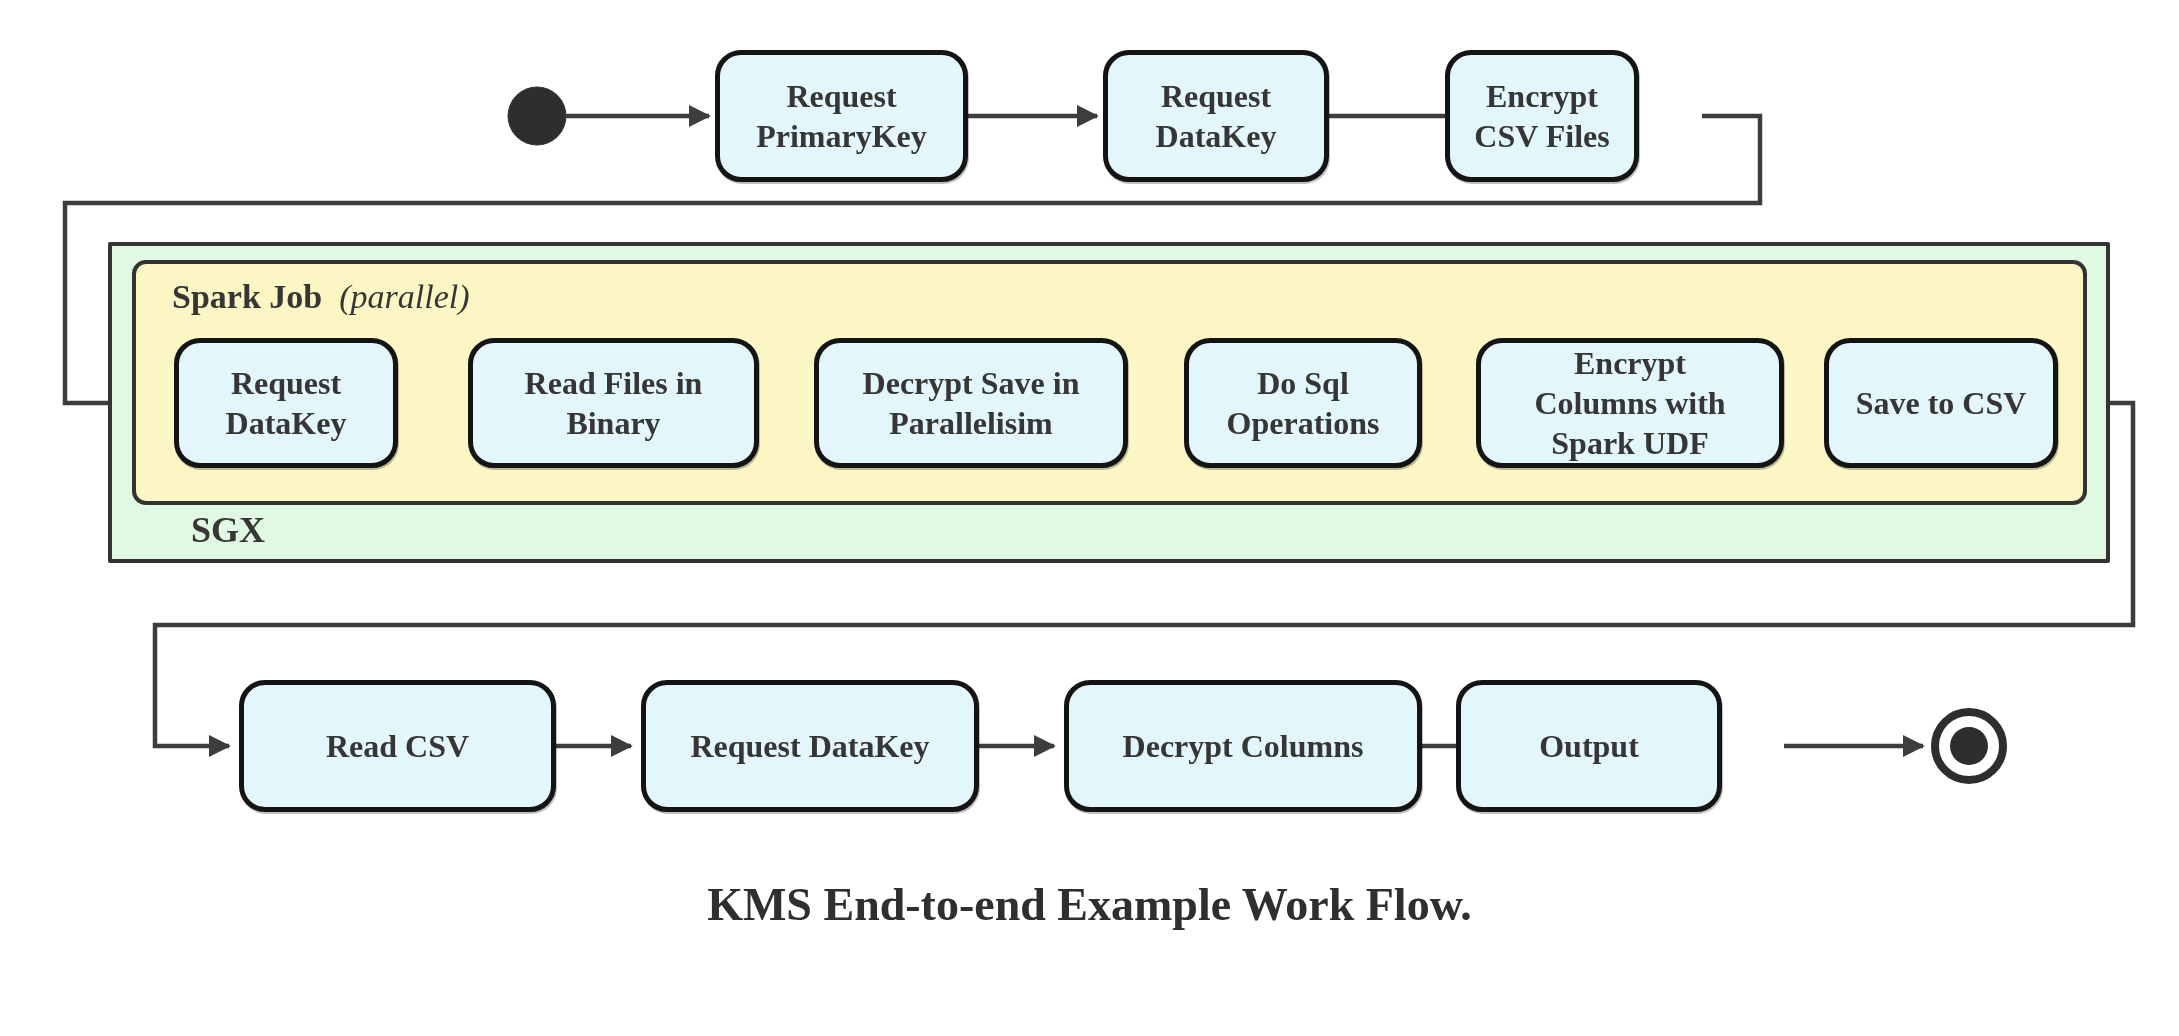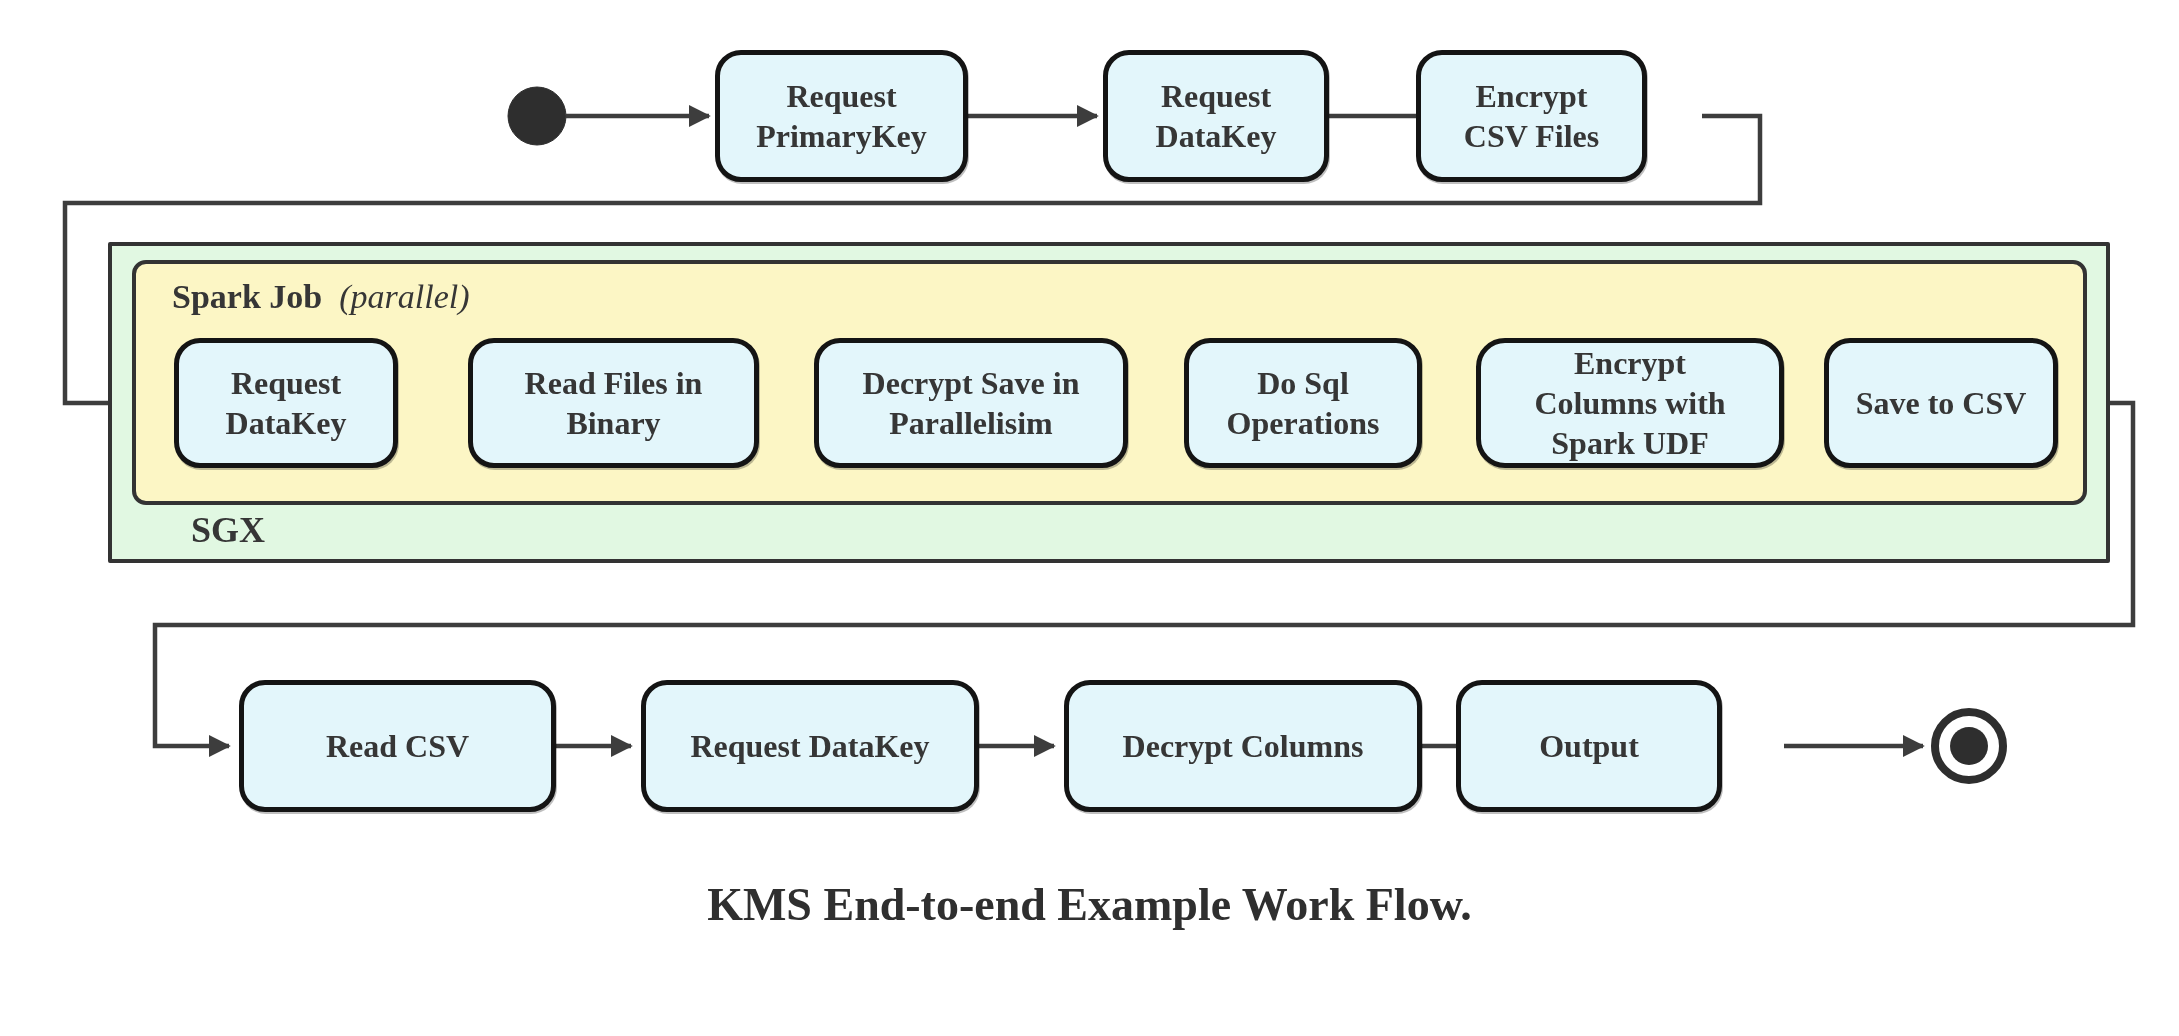--- a/index.html
+++ b/index.html
@@ -25,21 +25,21 @@
   }
   #spark-label{left:36px;top:14px;font-size:34px;}
   #spark-label .qualifier{font-weight:normal;font-style:italic;margin-top:12px;}
   #sgx-label{left:40px;bottom:8px;font-size:36px;margin-left:39px;}
   .node{
     position:absolute;box-sizing:border-box;display:flex;align-items:center;justify-content:center;
     background:var(--node-fill);border:5px solid var(--node-border);border-radius:26px;
     color:var(--text);font-weight:bold;font-size:32px;line-height:40px;text-align:center;
     padding:0 20px;box-shadow:1px 2px 0 rgba(0,0,0,0.25);
   }
-  .pad-lg{padding:0 48px;border-radius:29px;}
+  .pad-lg{padding:0 48px;}
   #caption{
     position:absolute;left:0;right:0;top:878px;text-align:center;
     font-size:46px;font-weight:bold;color:#2f2f2f;
   }
 </style>
 </head>
 <body>
 
 <div id="canvas">
 
@@ -81,21 +81,21 @@
 
   <div id="spark-box" class="container-box" style="left:132px;top:260px;width:1955px;height:245px">
     <span id="spark-label" class="container-label">
       <span>Spark Job</span>
       <span class="qualifier">&nbsp;<span>(parallel)</span></span>
     </span>
   </div>
 
   <div class="node" style="left:715px;top:50px;width:253px;height:132px">Request PrimaryKey</div>
   <div class="node" style="left:1103px;top:50px;width:226px;height:132px">Request DataKey</div>
-  <div class="node" style="left:1416px;top:50px;width:231px;height:132px">Encrypt CSV Files</div>
+  <div class="node" style="left:1445px;top:50px;width:194px;height:132px">Encrypt CSV Files</div>
 
   <div class="node" style="left:174px;top:338px;width:224px;height:130px">Request DataKey</div>
   <div class="node" style="left:468px;top:338px;width:291px;height:130px">Read Files in Binary</div>
   <div class="node" style="left:814px;top:338px;width:314px;height:130px">Decrypt Save in Parallelisim</div>
   <div class="node" style="left:1184px;top:338px;width:238px;height:130px">Do Sql Operations</div>
   <div class="node pad-lg" style="left:1476px;top:338px;width:308px;height:130px">Encrypt Columns with Spark UDF</div>
   <div class="node" style="left:1824px;top:338px;width:234px;height:130px">Save to CSV</div>
 
   <div class="node" style="left:239px;top:680px;width:317px;height:132px">Read CSV</div>
   <div class="node" style="left:641px;top:680px;width:338px;height:132px">Request DataKey</div>

